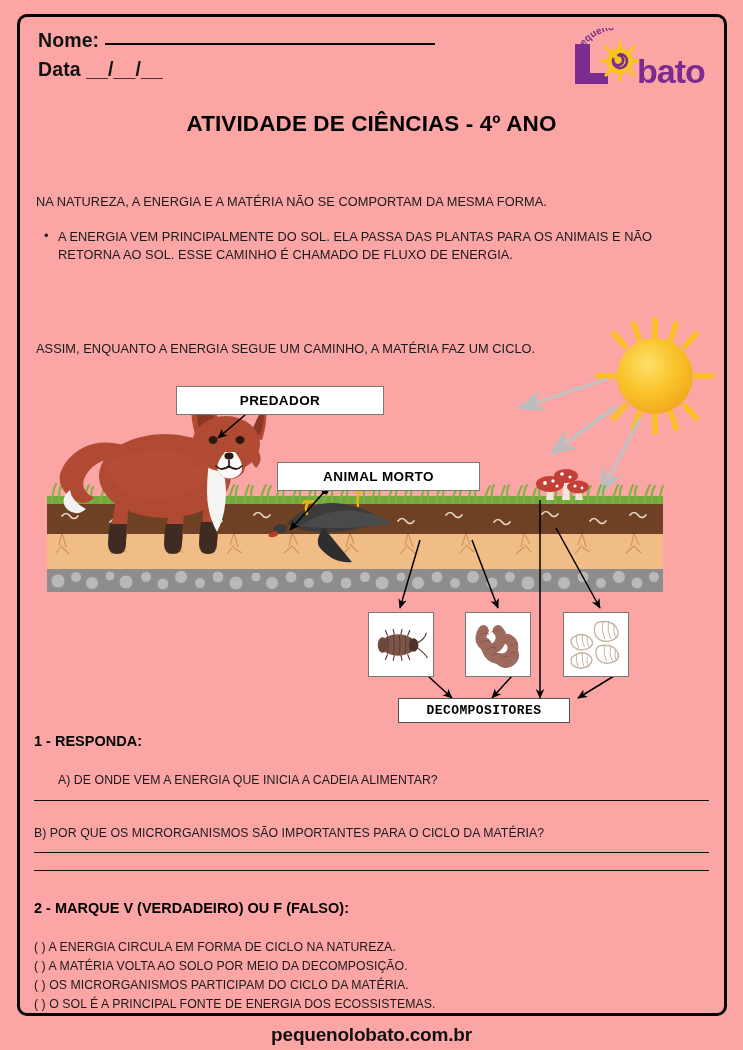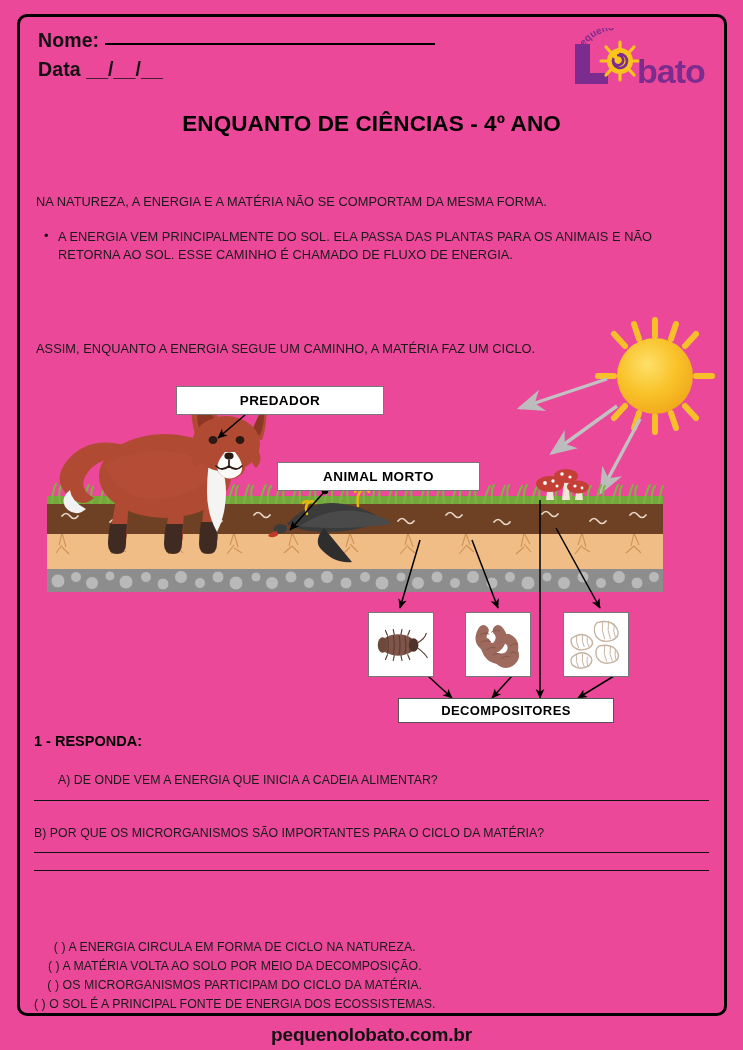--- a/index.html
+++ b/index.html
@@ -6,21 +6,21 @@
   * { box-sizing: border-box; margin: 0; padding: 0; }
   html, body {
     width: 743px; height: 1050px;
     background: #ffffff;
     font-family: "Liberation Sans", sans-serif;
     overflow: hidden;
   }
   #page {
     position: relative;
     width: 743px; height: 1050px;
-    background: #ec4899;
+    background: #fca5a5;
   }
   
   #page-border {
     position: absolute;
     left: 17px; top: 14px;
     width: 710px; height: 1002px;
     border: 3px solid #000;
     border-radius: 10px;
   }
   
@@ -78,21 +78,21 @@
 
   
   .label-box {
     position: absolute; border: 1.4px solid #777;
     background: #fff; display: flex; align-items: center;
     justify-content: center; font-weight: bold; color: #000;
     letter-spacing: .4px;
   }
   #box-predador { left: 176px; top: 386px; width: 208px; height: 29px; font-size: 13.5px; }
   #box-animal   { left: 277px; top: 462px; width: 203px; height: 29px; font-size: 13.5px; }
-  #box-decomp   { left: 398px; top: 698px; width: 216px; height: 25px; font-size: 13px; border-color:#555;}
+  #box-decomp   { left: 398px; top: 698px; width: 172px; height: 25px; font-size: 13px; border-color:#555;font-family:Liberation Mono, monospace;}
   .img-box {
     position: absolute; border: 1.4px solid #777; background: #fff;
     width: 66px; height: 65px;
   }
   #imgbox-1 { left: 368px; top: 612px; }
   #imgbox-2 { left: 465px; top: 612px; }
   #imgbox-3 { left: 563px; top: 612px; }
   .img-box svg { display:block; width: 100%; height: 100%; }
 
   
@@ -111,21 +111,21 @@
     border-bottom: 1.3px solid #111; width: 675px;
   }
   #line-a1 { top: 800px; }
   #line-b1 { top: 852px; }
   #line-b2 { top: 870px; }
 
   #q2-title {
     position: absolute; left: 34px; top: 900px;
     font-size: 14.5px; font-weight: bold; color: #000;
   }
-  #tf-list { position: absolute; left: 34px; top: 938px; text-align: center; }
+  #tf-list { position: absolute; left: 34px; top: 938px; }
   #tf-list .tf-item {
     font-size: 12.3px; color: #1a1a1a; line-height: 1.54;
     letter-spacing: .05px; white-space: nowrap;
   }
 
   
   #footer {
     position: absolute; left: 0; top: 1024px; width: 743px;
     text-align: center; font-size: 19px; font-weight: bold;
     color: #111; letter-spacing: -.2px;
@@ -167,21 +167,21 @@
         <line x1="71" y1="47" x2="66.5" y2="42"></line>
         <line x1="57" y1="52" x2="57" y2="45"></line>
       </g>
       <circle cx="57" cy="33" r="13" fill="#F9C51D"></circle>
       <path d="M57,26 a7,7 0 1,1 -6.4,4.1 a5,5 0 1,0 4.6,-2.9" fill="none" stroke="#7B2C8E" stroke-width="2.6" stroke-linecap="round"></path>
 
       <text x="74" y="55" font-family="Liberation Sans, sans-serif" font-size="34" font-weight="bold" fill="#7B2C8E" letter-spacing="-1">bato</text>
     </svg>
   </div>
 
-  <div id="title1">ENQUANTO DE CIÊNCIAS - 4º ANO</div>
+  <div id="title1">ATIVIDADE DE CIÊNCIAS - 4º ANO</div>
 
   <div id="intro" class="body-text">NA NATUREZA, A ENERGIA E A MATÉRIA NÃO SE COMPORTAM DA MESMA FORMA.</div>
 
   <div id="bullets">
     <ul>
       <li class="body-text">A ENERGIA VEM PRINCIPALMENTE DO SOL. ELA PASSA DAS PLANTAS PARA OS ANIMAIS E NÃO RETORNA AO SOL. ESSE CAMINHO É CHAMADO DE FLUXO DE ENERGIA.</li>
     </ul>
   </div>
 
   <div id="assim" class="body-text">ASSIM, ENQUANTO A ENERGIA SEGUE UM CAMINHO, A MATÉRIA FAZ UM CICLO.</div>
@@ -472,20 +472,21 @@
     </svg>
   </div>
 
   <div id="q1-title">1 - RESPONDA:</div>
   <div class="q-text" id="qa">A) DE ONDE VEM A ENERGIA QUE INICIA A CADEIA ALIMENTAR?</div>
   <div class="ans-line" id="line-a1"></div>
   <div class="q-text" id="qb">B) POR QUE OS MICRORGANISMOS SÃO IMPORTANTES PARA O CICLO DA MATÉRIA?</div>
   <div class="ans-line" id="line-b1"></div>
   <div class="ans-line" id="line-b2"></div>
 
+  <div id="q2-title">2 - MARQUE V (VERDADEIRO) OU F (FALSO):</div>
   <div id="tf-list">
     <div class="tf-item">(   ) A ENERGIA CIRCULA EM FORMA DE CICLO NA NATUREZA.</div>
     <div class="tf-item">(   ) A MATÉRIA VOLTA AO SOLO POR MEIO DA DECOMPOSIÇÃO.</div>
     <div class="tf-item">(   ) OS MICRORGANISMOS PARTICIPAM DO CICLO DA MATÉRIA.</div>
     <div class="tf-item">(   ) O SOL É A PRINCIPAL FONTE DE ENERGIA DOS ECOSSISTEMAS.</div>
   </div>
 
   <div id="footer">pequenolobato.com.br</div>
 
 </div>

